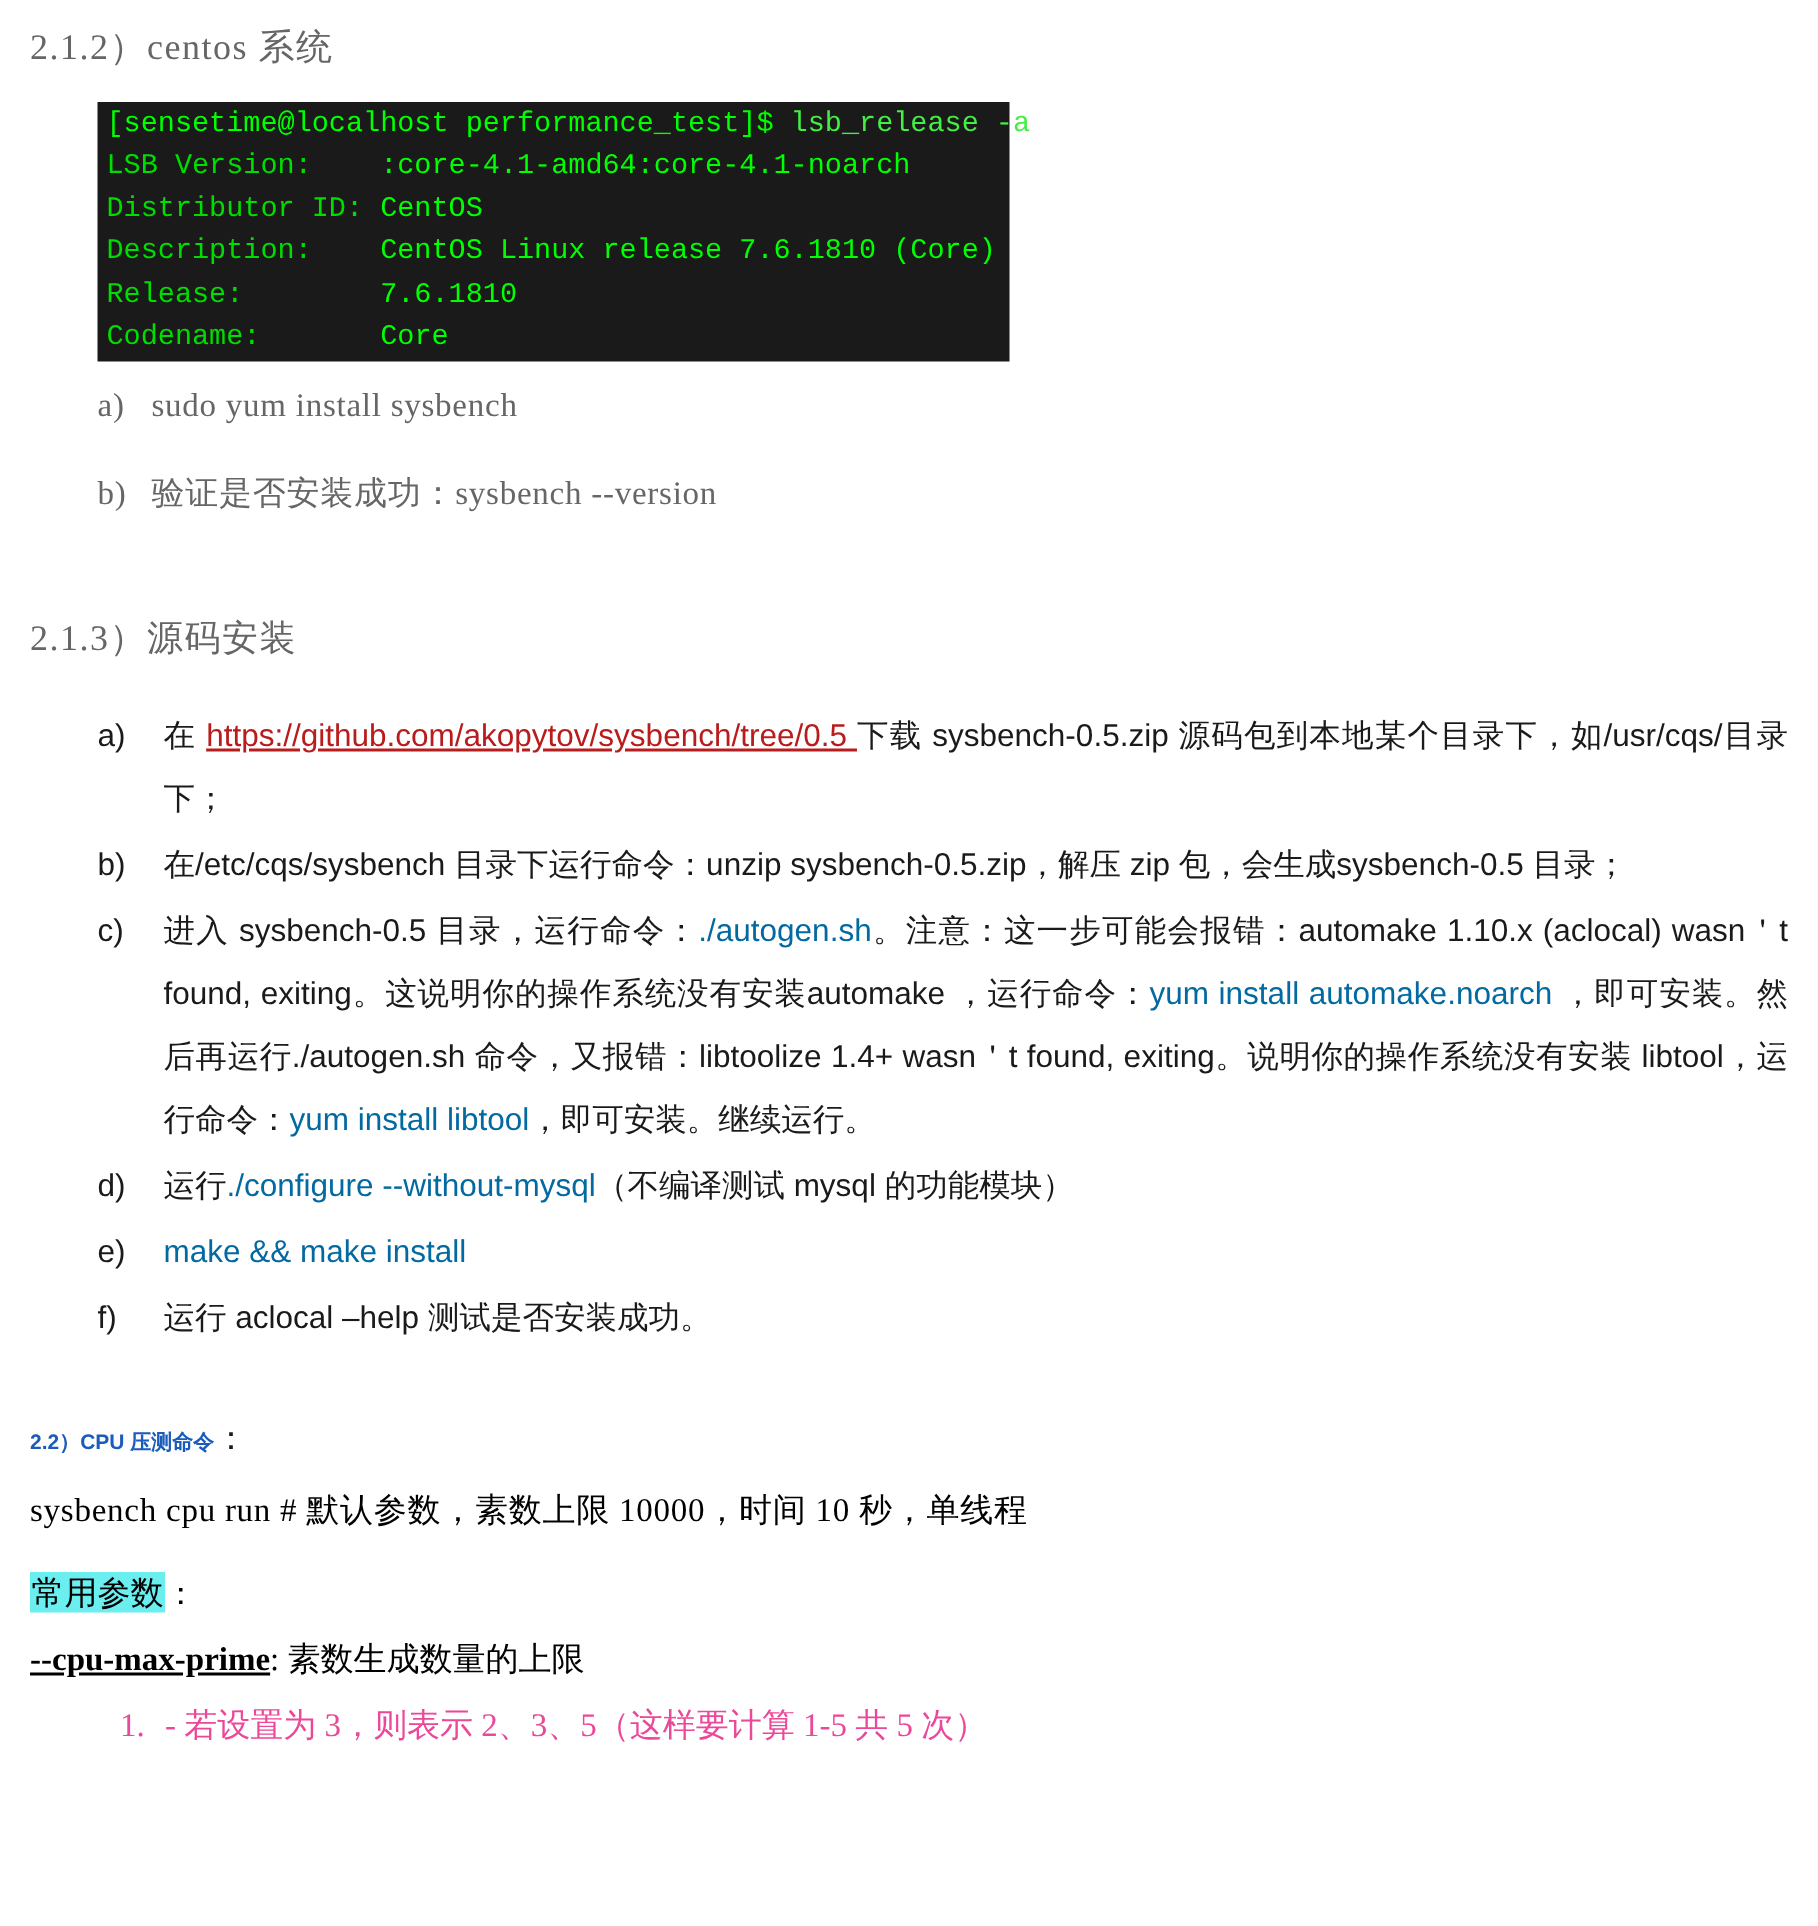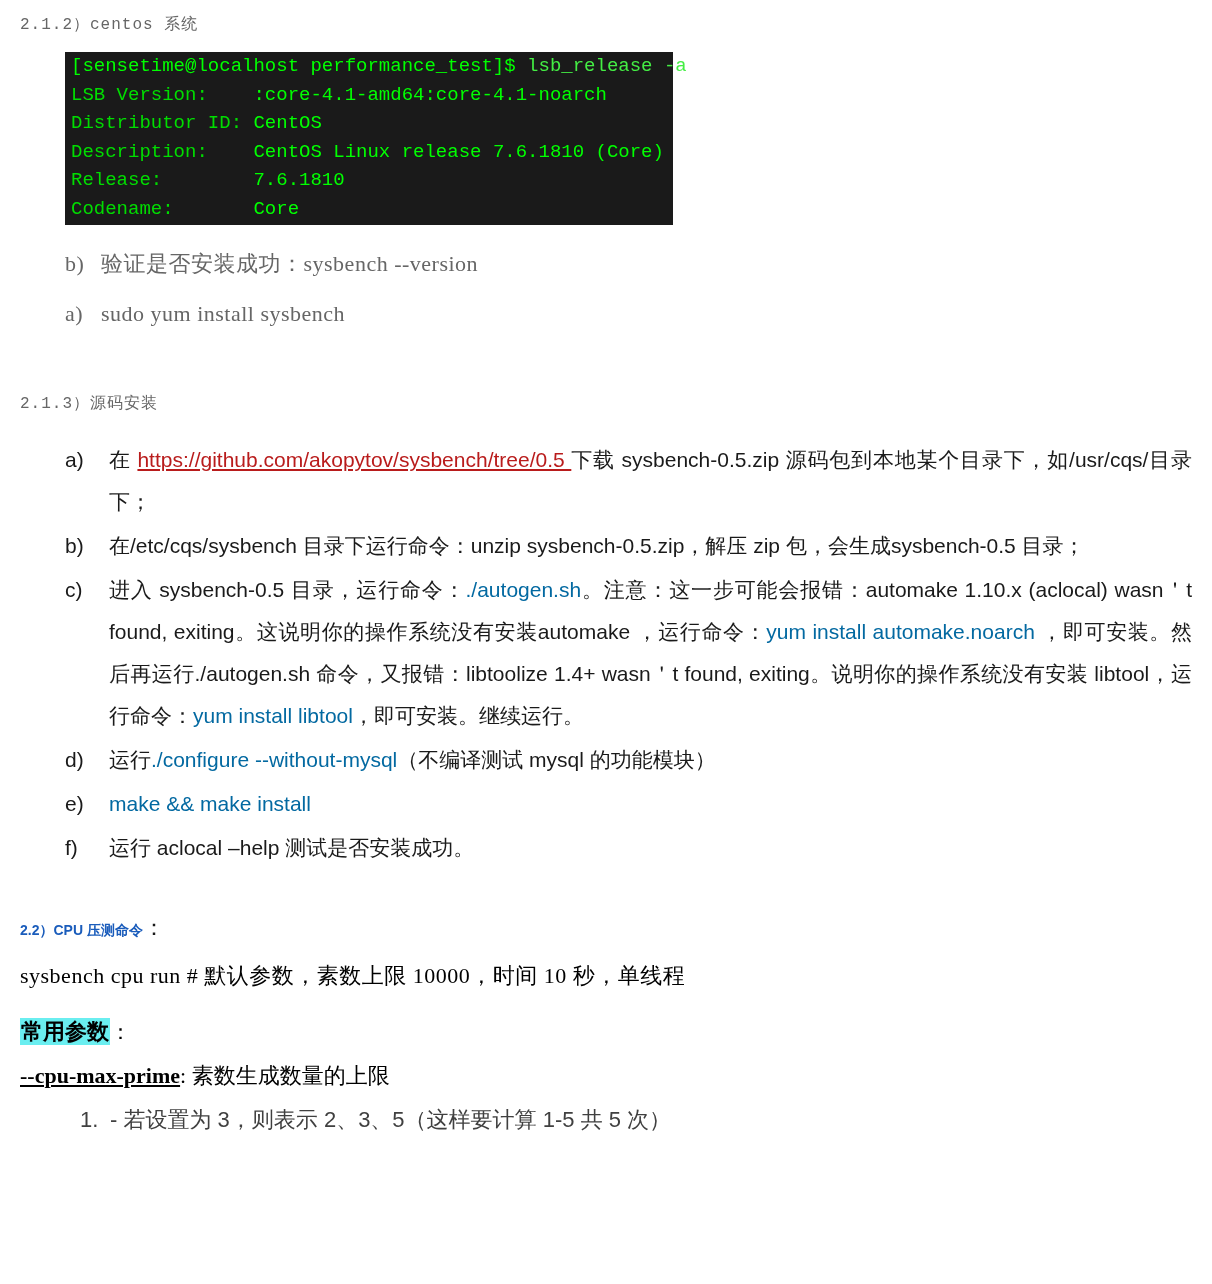--- a/index.html
+++ b/index.html
@@ -5,23 +5,23 @@
     * { margin: 0; padding: 0; box-sizing: border-box; }
     body {
       font-family: "Microsoft YaHei", "PingFang SC", Arial, sans-serif;
       background: #ffffff;
       padding: 10px 20px;
       font-size: 21px;
       line-height: 1.9;
       color: #333333;
     }
     .section-heading {
-      font-family: Liberation Mono, monospace;
+      font-family: Liberation Serif, serif;
       color: #666666;
-      font-size: 16px;
+      font-size: 24px;
       margin-bottom: 12px;
       letter-spacing: 1px;
     }
     .terminal {
       background: #1a1a1a;
       color: #00ff00;
       font-family: "Consolas", "Courier New", monospace;
       font-size: 19px;
       padding: 0 6px 2px 6px;
       line-height: 1.5;
@@ -76,62 +76,62 @@
     .cmd-line {
       font-family: "Times New Roman", serif;
       color: #000000;
       font-size: 22px;
       margin-top: 6px;
       letter-spacing: 0.5px;
     }
     .hl {
       background: #6aeef0;
       color: #000000;
-      font-weight: 700;
+      font-weight: 400;
       font-family: "SimSun", serif;
       font-size: 22px;
       padding: 1px 1px;
       display: inline;
     }
     .hl-line { margin-top: 14px; }
     .colon { color: #000000; font-family: "SimSun", serif; }
     .param-line {
       font-family: "Times New Roman", "SimSun", serif;
       font-size: 22px;
       color: #000000;
       margin-top: 2px;
     }
     .param-line .pn { font-weight: 700; text-decoration: underline; }
     .sub-num {
-      font-family: Liberation Sans, sans-serif;
+      font-family: Liberation Serif, serif;
       font-size: 22px;
-      color: #404040;
+      color: #ec4899;
       margin-left: 60px;
       margin-top: 2px;
     }
     .sub-num .nm { display: inline-block; width: 30px; }
   </style>
 </head>
 <body>
 
 <div class="section-heading">2.1.2）centos 系统</div>
 
 <div class="terminal"><span>[sensetime@localhost performance_test]$ </span><span class="term-cmd">lsb_release -a</span>
 <span class="term-label">LSB Version:</span><span>    </span><span>:core-4.1-amd64:core-4.1-noarch</span>
 <span class="term-label">Distributor ID:</span><span> </span><span>CentOS</span>
 <span class="term-label">Description:</span><span>    </span><span>CentOS Linux release 7.6.1810 (Core)</span>
 <span class="term-label">Release:</span><span>        </span><span>7.6.1810</span>
 <span class="term-label">Codename:</span><span>       </span><span>Core</span></div>
 
 <div class="indent-block">
+  <div class="simple-item">
+    <span class="marker">a)</span><span>sudo yum install sysbench</span>
+  </div>
   <div class="simple-item" style="margin-top:18px;">
     <span class="marker">b)</span><span>验证是否安装成功：sysbench --version</span>
-  </div>
-  <div class="simple-item">
-    <span class="marker">a)</span><span>sudo yum install sysbench</span>
   </div>
 </div>
 
 <div class="section-gap"></div>
 
 <div class="section-heading">2.1.3）源码安装</div>
 
 <ul class="ol-letter">
   <li>
     <span class="lm">a)</span>

